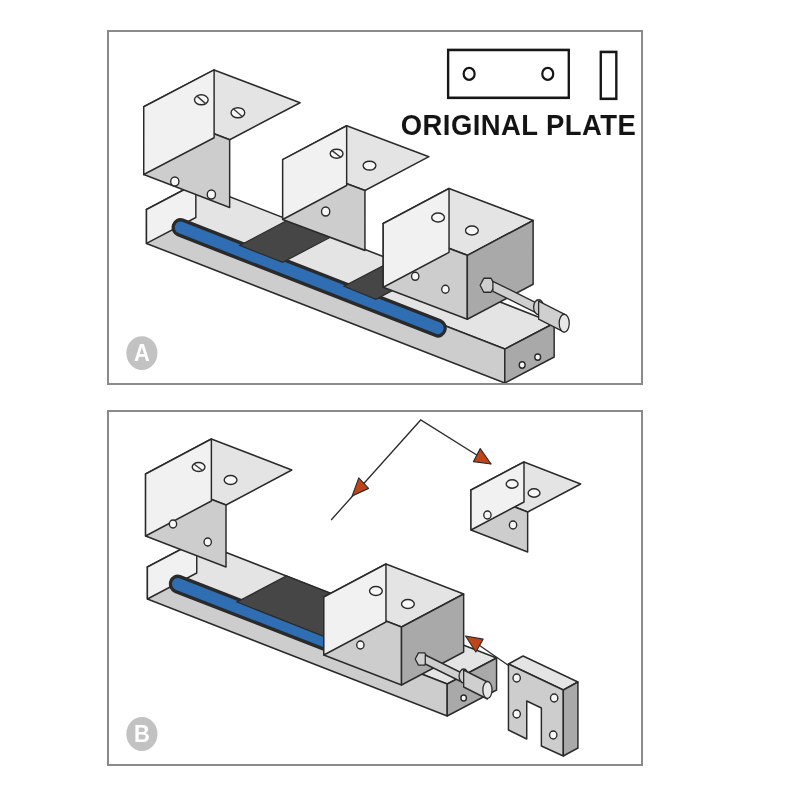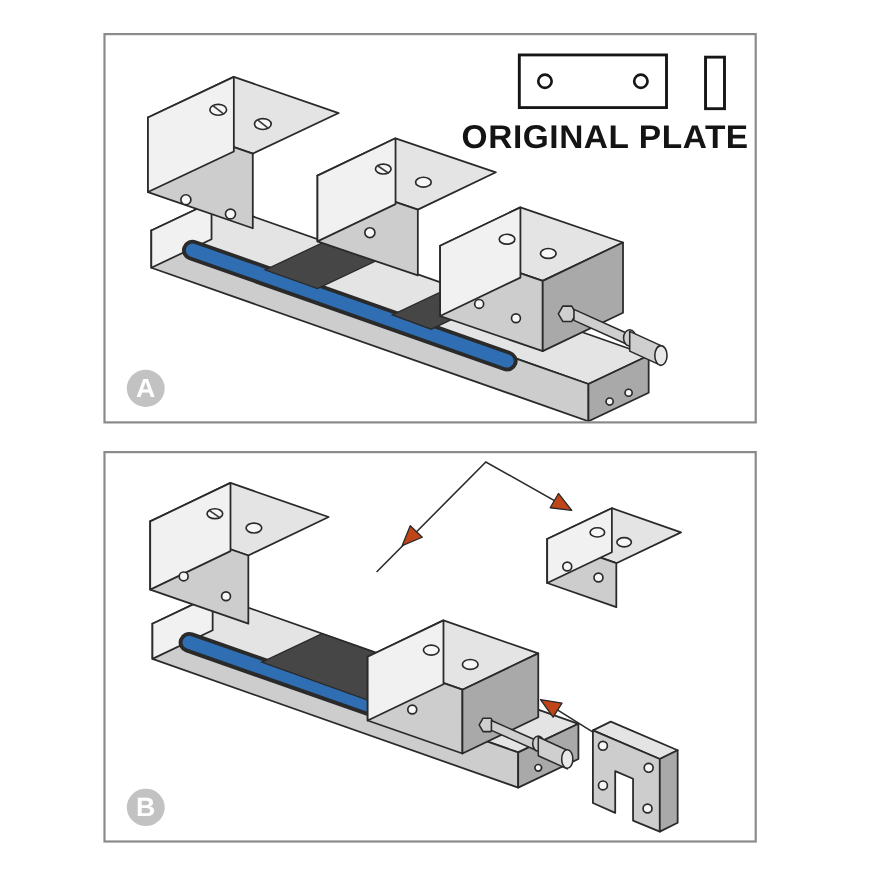--- a/index.html
+++ b/index.html
@@ -1,17 +1,17 @@
 <!DOCTYPE html>
 <html style="--accent-blue: #2f6eb2; --arrow-red: #bf4418; --outline: #2a2a2a; --panel-border: #8a8a8a; --badge-gray: #c2c2c2;"><head>
 <meta charset="utf-8">
 <style>
   html,body{margin:0;padding:0;background:#ffffff;}
   body{width:800px;height:800px;position:relative;font-family:"Liberation Sans",sans-serif;}
-  .panel{position:absolute;left:94px;width:594px;border:2px solid var(--panel-border,#8a8a8a);background:#fff;box-sizing:border-box;}
+  .panel{position:absolute;left:107px;width:536px;border:2px solid var(--panel-border,#8a8a8a);background:#fff;box-sizing:border-box;}
   .panel-a{top:30px;height:355px;}
   .panel-b{top:410px;height:356px;}
   .panel svg{display:block;width:100%;height:100%;}
 
   .ol{stroke:var(--outline,#2a2a2a);stroke-width:1.6;stroke-linejoin:round;}
   .f-top{fill:#e4e4e4;}
   .f-front{fill:#cdcdcd;}
   .f-left{fill:#f1f1f1;}
   .f-right{fill:#a9a9a9;}
   .slot{fill:#464646;stroke:var(--outline,#2a2a2a);stroke-width:1.2;}

